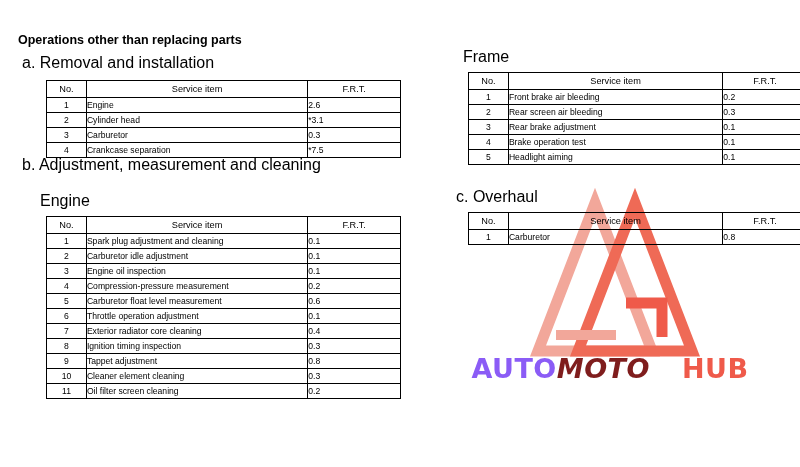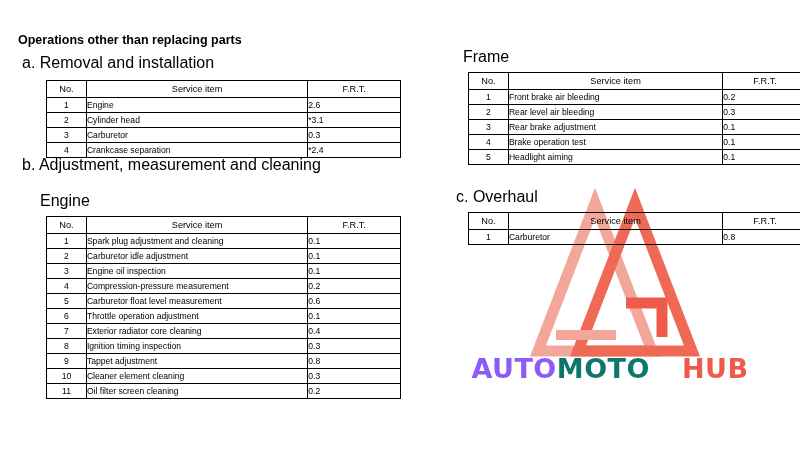--- a/index.html
+++ b/index.html
@@ -38,21 +38,21 @@
     top: 168px;
     width: 360px;
     text-align: center;
     font-family: "DejaVu Sans", sans-serif;
     font-weight: bold;
     font-size: 27px;
     letter-spacing: 0.5px;
     white-space: nowrap;
   }
   .wm-auto { color: #8b5cf6; }
-  .wm-moto { color: #0f766e; }
+  .wm-moto { color: #7f1d1d; font-style: italic; }
   .wm-hub  { color: #ef5a4a; margin-left: 32px; }
 
   
   .h-main {
     position: absolute;
     font-size: 12.5px;
     font-weight: bold;
     white-space: nowrap;
   }
   .h-sub {
@@ -151,21 +151,21 @@
         <td class="c-frt">*3.1</td>
       </tr>
       <tr>
         <td class="c-no">3</td>
         <td class="c-item">Carburetor</td>
         <td class="c-frt">0.3</td>
       </tr>
       <tr>
         <td class="c-no">4</td>
         <td class="c-item">Crankcase separation</td>
-        <td class="c-frt">*2.4</td>
+        <td class="c-frt">*7.5</td>
       </tr>
     </tbody>
   </table>
 
   <div class="h-sub" style="left:14px; top:156px;text-align:right;">b. Adjustment, measurement and cleaning</div>
   <div class="h-sub" style="left:32px; top:192px;">Engine</div>
 
   <table class="tbl" style="left:18px; top:216px; width:355px;">
     <colgroup>
         <col style="width:40px">
@@ -254,21 +254,21 @@
       </tr>
     </thead>
     <tbody>
       <tr>
         <td class="c-no">1</td>
         <td class="c-item">Front brake air bleeding</td>
         <td class="c-frt">0.2</td>
       </tr>
       <tr>
         <td class="c-no">2</td>
-        <td class="c-item">Rear level air bleeding</td>
+        <td class="c-item">Rear screen air bleeding</td>
         <td class="c-frt">0.3</td>
       </tr>
       <tr>
         <td class="c-no">3</td>
         <td class="c-item">Rear brake adjustment</td>
         <td class="c-frt">0.1</td>
       </tr>
       <tr>
         <td class="c-no">4</td>
         <td class="c-item">Brake operation test</td>

